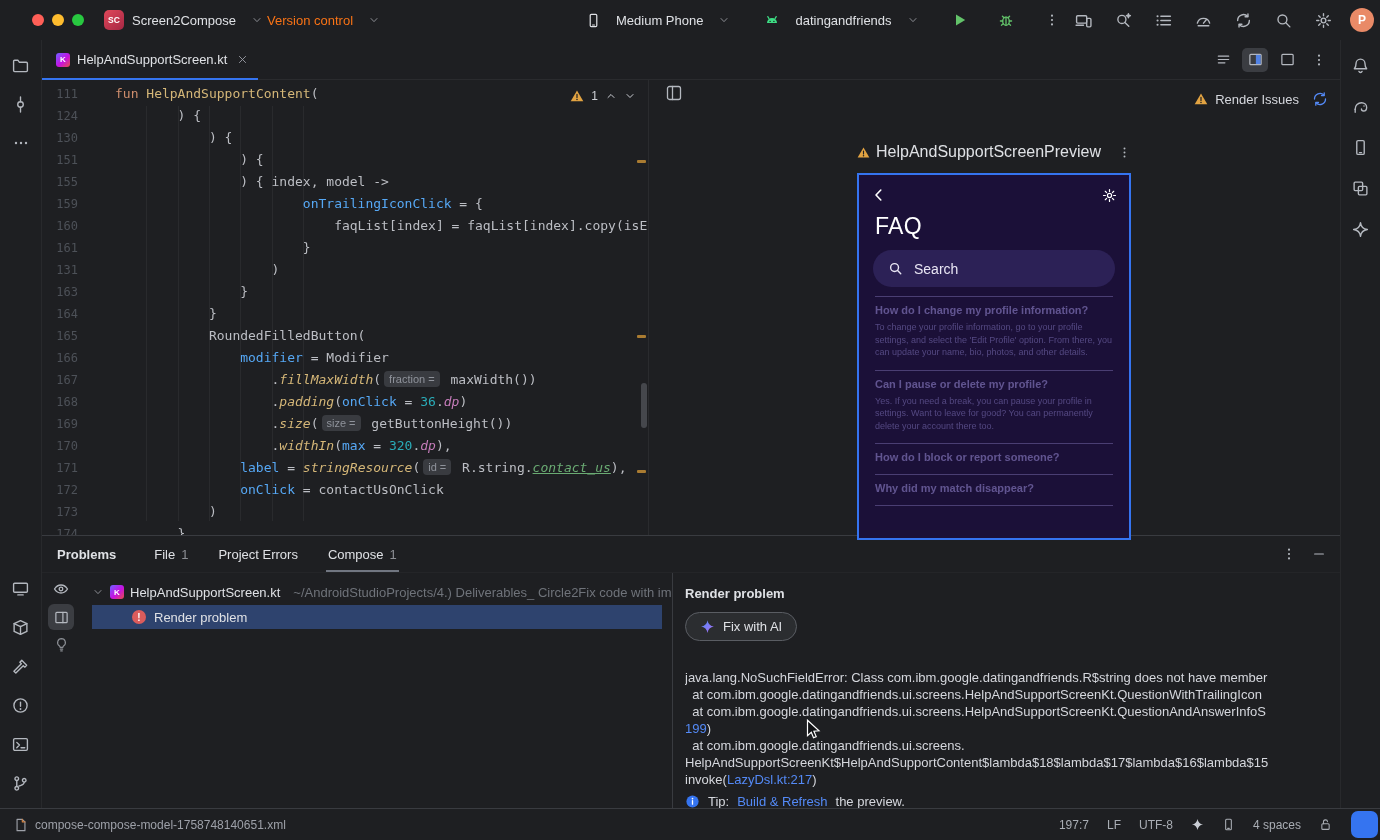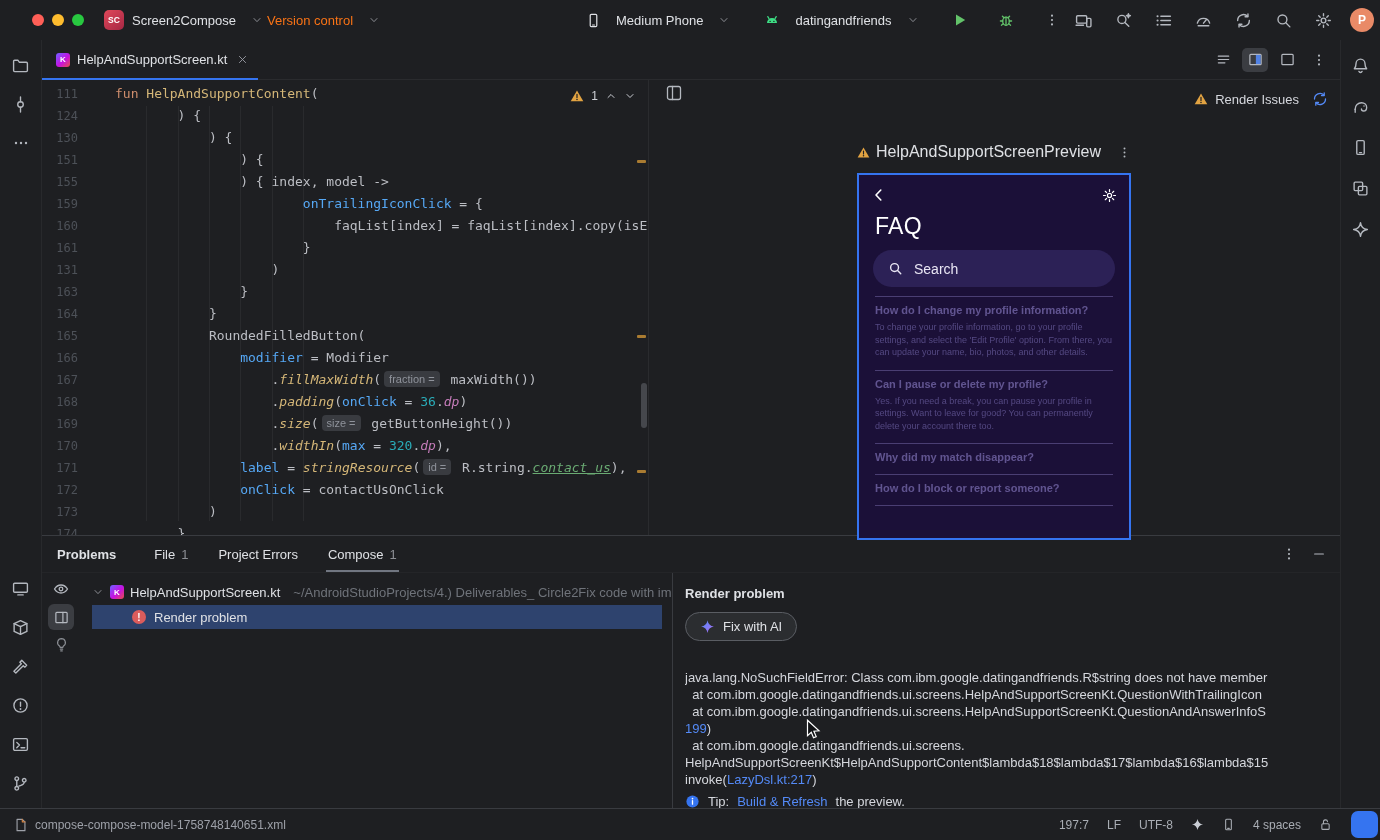--- a/index.html
+++ b/index.html
@@ -513,24 +513,24 @@
               <div class="faq-list">
                   <div class="faq-item">
                     <div class="faq-q">How do I change my profile information?</div>
                     <div class="faq-a">To change your profile information, go to your profile settings, and select the 'Edit Profile' option. From there, you can update your name, bio, photos, and other details.</div>
                   </div>
                   <div class="faq-item">
                     <div class="faq-q">Can I pause or delete my profile?</div>
                     <div class="faq-a">Yes. If you need a break, you can pause your profile in settings. Want to leave for good? You can permanently delete your account there too.</div>
                   </div>
                   <div class="faq-item">
-                    <div class="faq-q">Why did my match disappear?</div>
+                    <div class="faq-q">How do I block or report someone?</div>
                   </div>
                   <div class="faq-item">
-                    <div class="faq-q">How do I block or report someone?</div>
+                    <div class="faq-q">Why did my match disappear?</div>
                   </div>
                 </div>
             </div>
           </div>
         </div>
       </div>
 
       <section class="bp">
         <div class="bp-header">
           <span class="bp-title">Problems</span>

